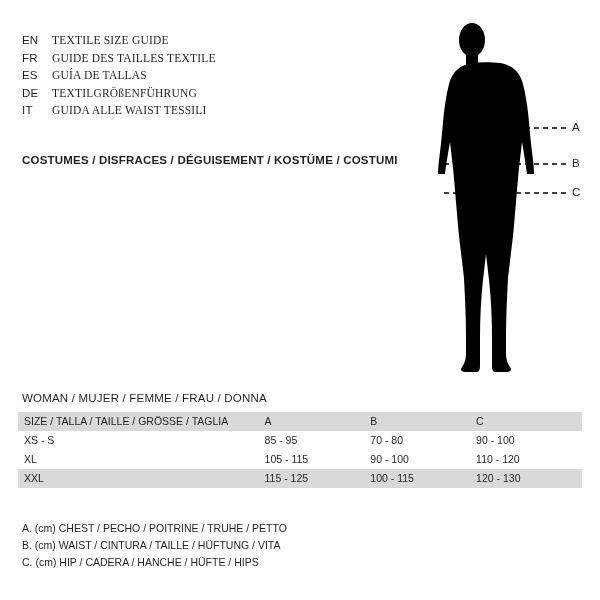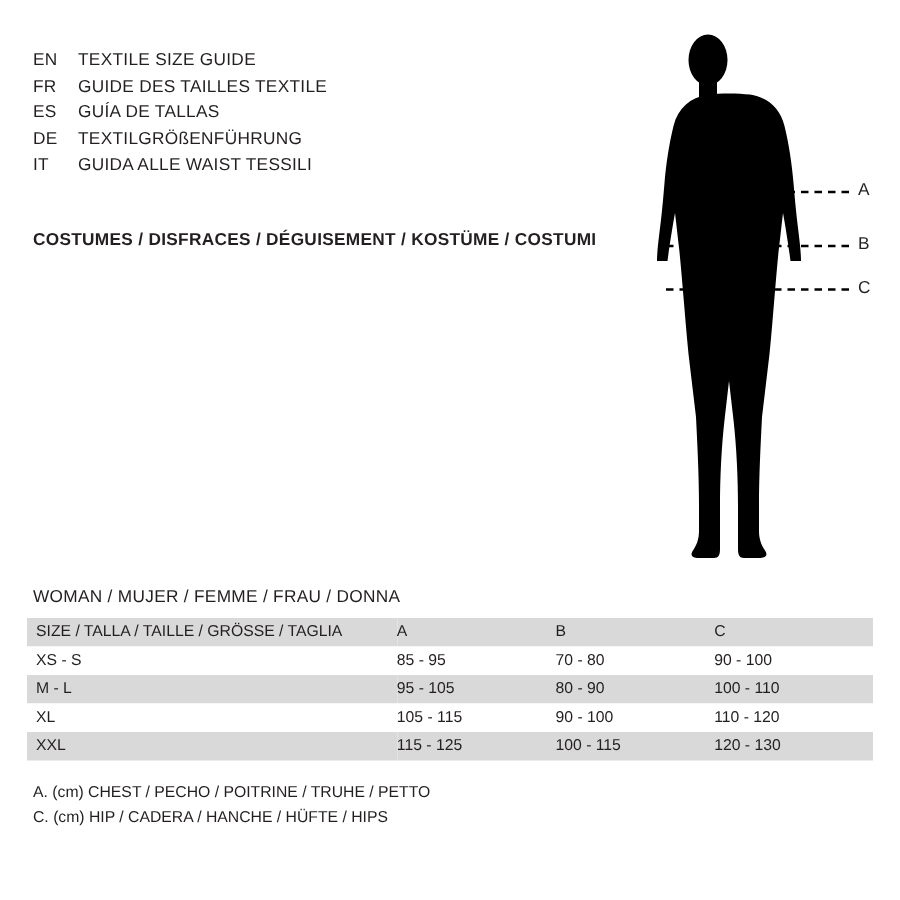--- a/index.html
+++ b/index.html
@@ -35,20 +35,21 @@
     font-size: 11.5px;
     line-height: 17.5px;
     letter-spacing: .2px;
   }
   .lang-code {
     width: 30px;
     flex: 0 0 30px;
   }
   .lang-text {
     flex: 1 1 auto;
+    font-family: Liberation Serif, serif;
   }
   .costumes-line {
     position: absolute;
     left: 22px;
     top: 138px;
     font-size: 11.5px;
     font-weight: bold;
     letter-spacing: .2px;
     margin-top: 16px;
   }
@@ -236,40 +237,35 @@
           <th class="hdr col-v">C</th>
         </tr>
       </thead>
       <tbody>
         <tr class="plain">
           <td class="col-size">XS - S</td>
           <td class="col-v">85 - 95</td>
           <td class="col-v">70 - 80</td>
           <td class="col-v">90 - 100</td>
         </tr>
-        <tr class="shade">
-          <td class="col-size">M - L</td>
-          <td class="col-v">95 - 105</td>
-          <td class="col-v">80 - 90</td>
-          <td class="col-v">100 - 110</td>
-        </tr>
         <tr class="plain">
           <td class="col-size">XL</td>
           <td class="col-v">105 - 115</td>
           <td class="col-v">90 - 100</td>
           <td class="col-v">110 - 120</td>
         </tr>
         <tr class="shade">
           <td class="col-size">XXL</td>
           <td class="col-v">115 - 125</td>
           <td class="col-v">100 - 115</td>
           <td class="col-v">120 - 130</td>
         </tr>
       </tbody>
     </table>
 
     <div class="legend">
       <div>A. (cm) CHEST / PECHO / POITRINE / TRUHE / PETTO</div>
+      <div>B. (cm) WAIST / CINTURA / TAILLE / HÜFTUNG / VITA</div>
       <div>C. (cm) HIP / CADERA / HANCHE / HÜFTE / HIPS</div>
     </div>
   </div>
 
 </div>
 
 </body></html>

